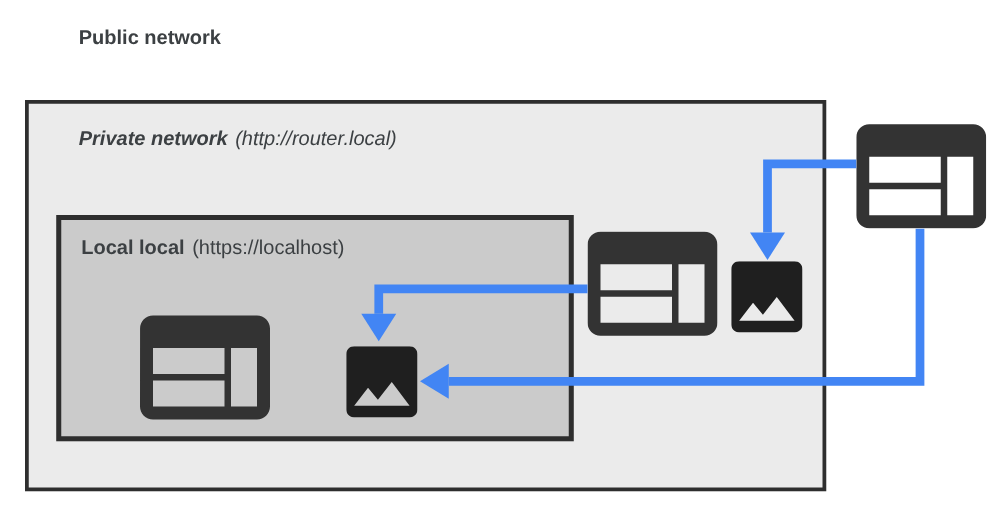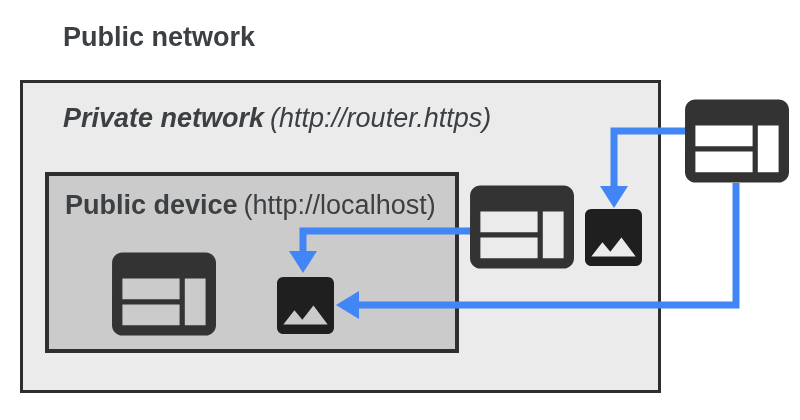--- a/index.html
+++ b/index.html
@@ -7,21 +7,21 @@
     position: relative;
     width: 800px;
     height: 420px;
     background: #ffffff;
     font-family: "Liberation Sans", "DejaVu Sans", sans-serif;
     color: #3c4043;
     overflow: hidden;
   }
   .label {
     position: absolute;
-    font-size: 27px;
+    font-size: 16px;
     white-space: nowrap;
     display: flex;
     gap: 6px;
     align-items: baseline;
   }
   .label .name { font-weight: 700; color: #3c4043; }
   .label .url  { font-weight: 400; color: #3c4043; }
 
   .box { position: absolute; box-sizing: border-box; }
   .private-box {
@@ -63,27 +63,27 @@
 
 <div class="canvas">
 
   <div class="label title-label">
     <span class="name">Public network</span>
   </div>
 
   <div class="box private-box"></div>
   <div class="label private-label">
     <span class="name">Private network</span>
-    <span class="url">(http://router.https)</span>
+    <span class="url">(http://router.local)</span>
   </div>
 
   <div class="box local-box"></div>
   <div class="label local-label">
-    <span class="name">Public device</span>
-    <span class="url">(http://localhost)</span>
+    <span class="name">Local local</span>
+    <span class="url">(https://localhost)</span>
   </div>
 
   <div class="icon icon-local-web">
     <svg viewBox="2 4 20 16">
         <path class="web-fill" fill-rule="evenodd" d="M20 4H4c-1.1 0-1.99.9-1.99 2L2 18c0 1.1.9 2 2 2h16c1.1 0 2-.9 2-2V6c0-1.1-.9-2-2-2zm-5 14H4v-4h11v4zm0-5H4V9h11v4zm5 5h-4V9h4v9z"></path>
       </svg>
   </div>
 
   <div class="icon icon-local-image">
     <svg viewBox="3 3 18 18">

